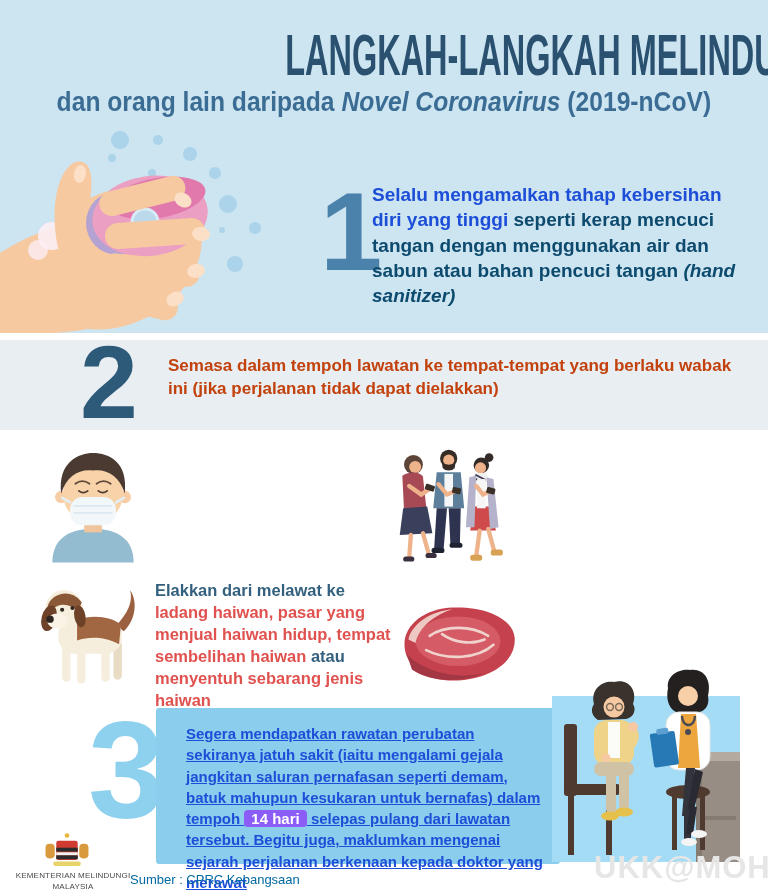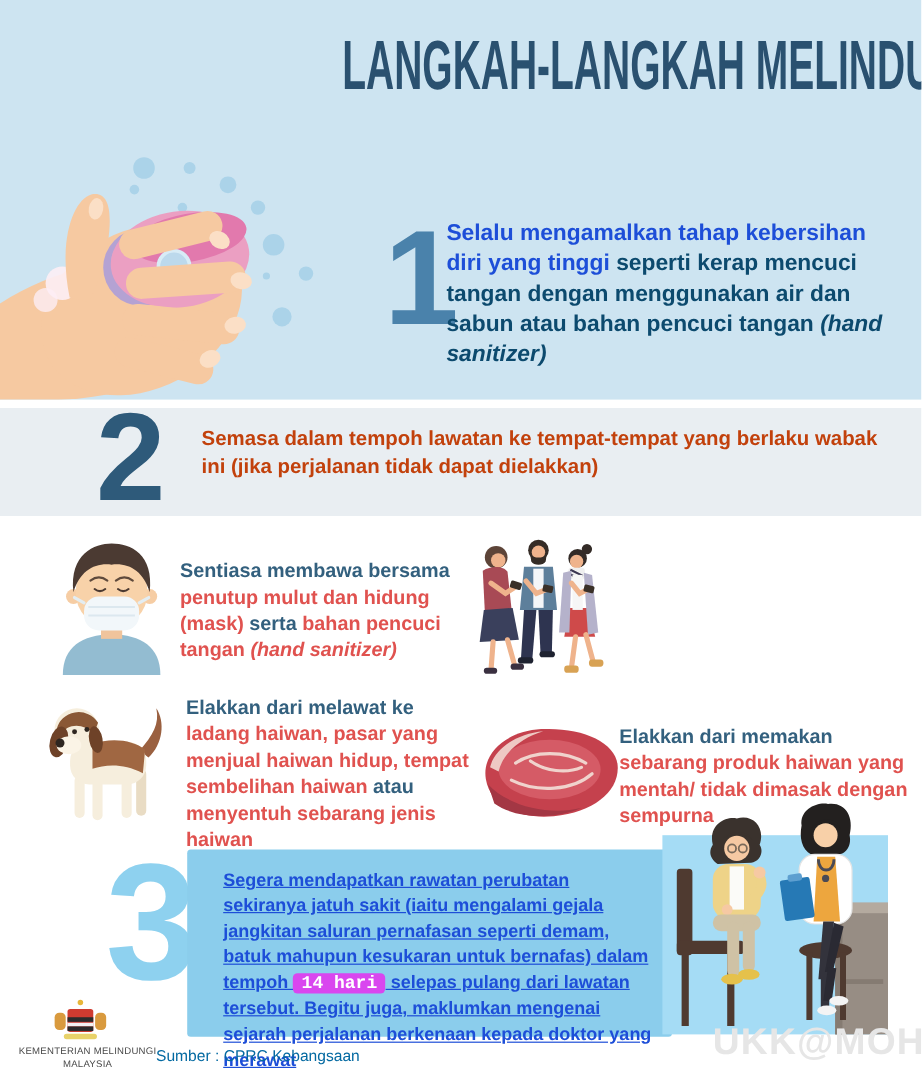--- a/index.html
+++ b/index.html
@@ -50,30 +50,33 @@
   .watermark{position:absolute;left:594px;top:850px;font-size:31px;font-weight:bold;
     color:#e6e6e6;letter-spacing:1px;z-index:5;}
   
   .seg-navy{color:#33607e;}
   .seg-red{color:#e0524f;}
   .seg-blue{color:#1d4ed8;margin-top:24px;}
   .seg-gray{color:#0c4a6e;}
   .seg-dark{color:#1d4ed8;text-decoration:underline;}
   .seg-plain{}
   .seg-italic{font-style:italic;}
-  .seg-badge{background:#d946ef;color:#ffffff;padding:0 7px;border-radius:4px;white-space:nowrap;font-family:Liberation Mono, monospace;}
+  .seg-badge{background:#8b5cf6;color:#ffffff;padding:0 7px;border-radius:4px;white-space:nowrap;}
 </style>
 </head>
 <body>
 
 <div class="canvas">
 
   <div class="top">
     <div class="title-row">
       <span class="t">LANGKAH-LANGKAH MELINDUNGI DIRI ANDA</span>
+    </div>
+    <div class="subtitle-row">
+      <span class="t"><span class="seg-plain">dan orang lain daripada </span><span class="seg-plain seg-italic">Novel Coronavirus</span><span class="seg-plain"> (2019-nCoV)</span></span>
     </div>
 
     <svg class="hands" viewBox="0 0 330 205">
       <g fill="#abd3e9">
         <circle cx="78" cy="42" r="6"></circle>
           <circle cx="120" cy="12" r="9"></circle>
           <circle cx="158" cy="12" r="5"></circle>
         <circle cx="112" cy="30" r="4"></circle>
           <circle cx="190" cy="26" r="7"></circle>
           <circle cx="152" cy="45" r="4"></circle>
@@ -125,21 +128,20 @@
     <ellipse cx="60" cy="52" rx="34" ry="34" fill="#f8d2a9"></ellipse>
     <path d="M24,52 C20,16 44,6 60,6 C78,6 100,16 96,52 C90,32 76,24 60,26 C44,24 30,32 24,52 Z" fill="#4b3a32"></path>
     <path d="M40,41 q8,-6 16,0" stroke="#5f4a3c" stroke-width="2" fill="none" stroke-linecap="round"></path>
     <path d="M64,41 q8,-6 16,0" stroke="#5f4a3c" stroke-width="2" fill="none" stroke-linecap="round"></path>
     <path d="M44,49 q5,4 10,0" stroke="#4b3a32" stroke-width="2" fill="none" stroke-linecap="round"></path>
     <path d="M66,49 q5,4 10,0" stroke="#4b3a32" stroke-width="2" fill="none" stroke-linecap="round"></path>
     <path d="M34,62 L25,57 M86,62 L95,57" stroke="#e3edf2" stroke-width="3" stroke-linecap="round"></path>
     <rect x="34" y="56" width="52" height="32" rx="14" fill="#f2f7fa"></rect>
     <path d="M38,66 h44 M38,74 h44" stroke="#dce8ef" stroke-width="2"></path>
   </svg>
-  <div class="item-text i1-text"><span class="seg-navy">Sentiasa membawa bersama </span><span class="seg-red">penutup mulut dan hidung (mask) </span><span class="seg-navy">serta </span><span class="seg-red">bahan pencuci tangan </span><span class="seg-red seg-italic">(hand sanitizer)</span></div>
 
   <svg class="icon i2-icon" viewBox="0 0 135 148">
 
     <circle cx="25" cy="21" r="11" fill="#5d4438"></circle>
     <circle cx="27" cy="24" r="7" fill="#efb38c"></circle>
     <path d="M12,34 C20,29 32,29 36,35 L40,72 L14,74 Z" fill="#a84a55"></path>
     <path d="M20,46 L34,56 L43,50" stroke="#efb38c" stroke-width="5" fill="none" stroke-linecap="round"></path>
     <rect x="40" y="43" width="11" height="7" rx="1.5" fill="#3a3028" transform="rotate(18 40 43)"></rect>
     <path d="M13,72 L41,70 L47,101 L9,103 Z" fill="#3a405c"></path>
     <path d="M22,103 L20,130" stroke="#efb38c" stroke-width="5" stroke-linecap="round"></path>
@@ -199,21 +201,20 @@
     <path d="M10,55 C6,30 30,10 62,8 C100,6 132,20 134,42 C136,66 112,86 74,90 C40,93 14,80 10,55 Z" fill="#c5414d"></path>
     <path d="M12,60 C30,80 70,90 100,82 C80,92 40,94 18,78 Z" fill="#a33744"></path>
     <ellipse cx="70" cy="46" rx="48" ry="28" fill="#d55b66"></ellipse>
     <path d="M14,44 C18,26 40,12 64,10 C44,16 26,30 22,48 Z" fill="#eec9c4"></path>
     <g stroke="#f0d3cd" stroke-width="3" fill="none" stroke-linecap="round">
       <path d="M38,40 C55,28 85,28 104,40"></path>
       <path d="M34,56 C58,68 92,66 110,50"></path>
       <path d="M52,38 C66,48 86,50 100,44"></path>
     </g>
   </svg>
-  <div class="item-text i4-text"><span class="seg-navy">Elakkan dari memakan </span><span class="seg-red">sebarang produk haiwan yang mentah/ tidak dimasak dengan sempurna</span></div>
 
   <div class="step-num num3">3</div>
   <div class="step3-box">
     <div class="step3-text"><span class="seg-dark">Segera mendapatkan rawatan perubatan sekiranya jatuh sakit  (iaitu mengalami gejala jangkitan saluran pernafasan seperti demam, batuk mahupun kesukaran untuk bernafas) dalam tempoh </span><span class="seg-badge">14 hari</span><span class="seg-dark"> selepas pulang dari lawatan tersebut. Begitu juga, maklumkan mengenai sejarah perjalanan berkenaan kepada doktor yang merawat</span></div>
   </div>
 
   <svg class="doctor" viewBox="0 0 200 200">
     <rect x="4" y="30" width="188" height="166" fill="#a5dcf5"></rect>
     <rect x="148" y="92" width="44" height="104" fill="#978d84"></rect>
     <rect x="148" y="92" width="6" height="104" fill="#857b72"></rect>

